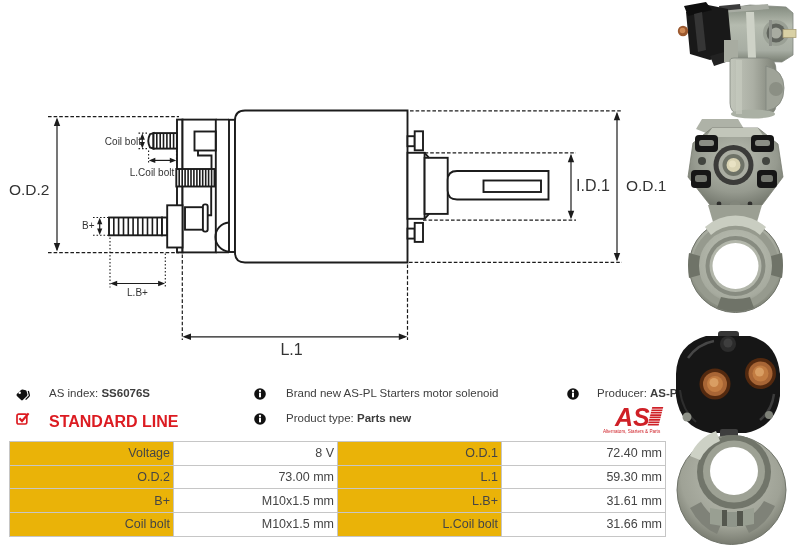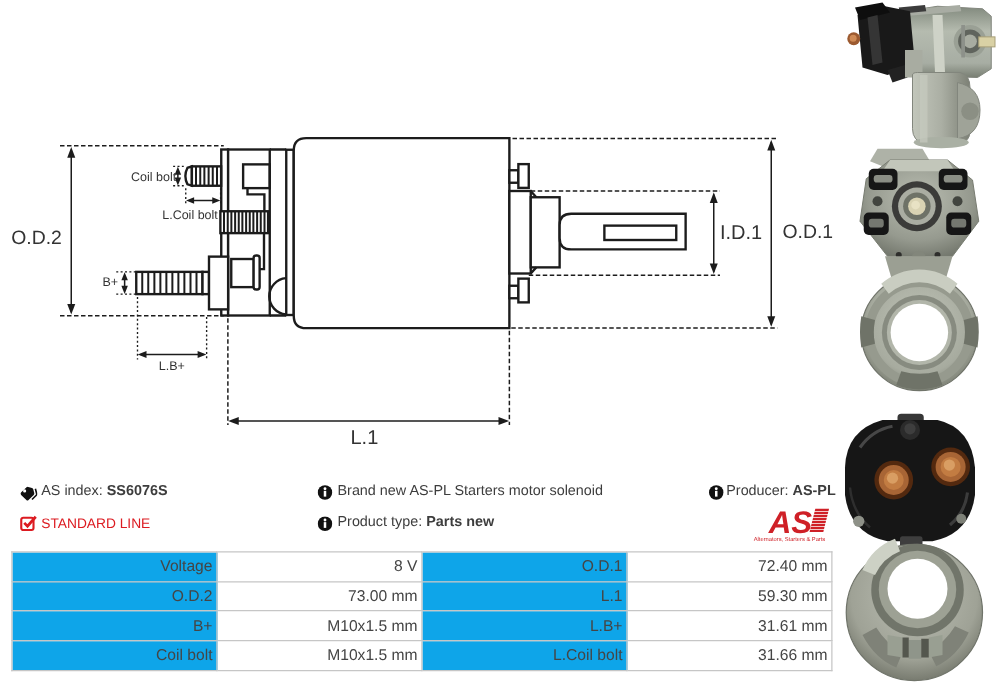--- a/index.html
+++ b/index.html
@@ -1,19 +1,19 @@
 <!DOCTYPE html>
 <html><head><meta charset="utf-8"><style>
 html,body{margin:0;padding:0;}
 body{width:800px;height:546px;background:#fff;font-family:"Liberation Sans",sans-serif;position:relative;overflow:hidden;-webkit-font-smoothing:antialiased;}
 .abs{position:absolute;}
-.info{font-size:11.5px;color:#3d3d3d;white-space:nowrap;}
+.info{font-size:11.5px;color:#3d3d3d;white-space:nowrap;margin-left:16px;}
 .tbl{position:absolute;left:9px;top:441px;border-collapse:collapse;table-layout:fixed;}
 .tbl td{border:1px solid #c6c6c6;height:22.7px;font-size:12.5px;color:#454545;text-align:right;padding:0 3px 0 0;white-space:nowrap;}
-.tbl td.g{background:#0ea5e9;}
+.tbl td.g{background:#eab308;}
 .tbl{border:1px solid #a8a8a8;}
 </style></head><body>
 <svg class="abs" style="left:0;top:0" width="690" height="375" viewBox="0 0 690 375">
 <path d="M48,116.6H179" stroke="#1c1c1c" stroke-width="1.2" fill="none" stroke-dasharray="3.6 2"></path>
 <path d="M48,252.6H179" stroke="#1c1c1c" stroke-width="1.2" fill="none" stroke-dasharray="3.6 2"></path>
 <path d="M57,119.5V249.7" stroke="#1c1c1c" stroke-width="1.2" fill="none"></path>
 <polygon points="57.0,117.6 60.2,126.1 53.8,126.1" fill="#1c1c1c"></polygon>
 <polygon points="57.0,251.6 53.8,243.1 60.2,243.1" fill="#1c1c1c"></polygon>
 <text x="9" y="195" font-size="15.5" fill="#333">O.D.2</text>
 <rect x="177" y="119.6" width="5.5" height="132.8" stroke="#1c1c1c" stroke-width="1.9" fill="white"></rect>
@@ -88,21 +88,21 @@
 <svg class="abs" style="left:16px;top:388.5px" width="14" height="12" viewBox="0 0 14 12">
 <path fill="#111" d="M0.8,5.0 L5.0,0.9 Q5.7,0.3 6.6,0.5 L9.6,1.3 Q10.4,1.5 10.6,2.3 L11.4,5.3 Q11.6,6.2 11.0,6.9 L6.8,11.0 Q6.0,11.8 5.1,11.0 L0.9,6.9 Q0.1,6.1 0.8,5.0 Z"></path>
 <circle cx="3.7" cy="3.7" r="1.25" fill="#fff"></circle>
 <path d="M9.6,10.6 L13.0,7.2 Q13.5,6.6 13.3,5.8 L12.3,2.0" stroke="#111" stroke-width="1.3" fill="none"></path>
 </svg>
 <div class="abs info" style="left:33px;top:386.5px">AS index: <b>SS6076S</b></div>
 <svg class="abs" style="left:16px;top:412px" width="15" height="13" viewBox="0 0 15 13">
 <rect x="1" y="2.2" width="9.8" height="9.8" rx="1.6" fill="none" stroke="#dc1b21" stroke-width="1.7"></rect>
 <path d="M3.4,6.3 L6,9 L12.6,1.4" stroke="#dc1b21" stroke-width="2.2" fill="none"></path>
 </svg>
-<div class="abs info" style="left:33px;top:412.5px;color:#dc1b21;font-weight:normal;font-size:11px">STANDARD LINE</div>
+<div class="abs info" style="left:33px;top:412.5px;color:#dc1b21;font-weight:bold;font-size:16px">STANDARD LINE</div>
 <svg class="abs" style="left:254px;top:388px" width="12" height="12" viewBox="0 0 12 12">
     <circle cx="6" cy="6" r="5.8" fill="#111"></circle>
     <rect x="5" y="4.7" width="2" height="4.6" fill="#fff"></rect>
     <circle cx="6" cy="3" r="1.15" fill="#fff"></circle>
   </svg>
 <div class="abs info" style="left:270px;top:386.5px">Brand new AS-PL Starters motor solenoid</div>
 <svg class="abs" style="left:254px;top:413px" width="12" height="12" viewBox="0 0 12 12">
     <circle cx="6" cy="6" r="5.8" fill="#111"></circle>
     <rect x="5" y="4.7" width="2" height="4.6" fill="#fff"></rect>
     <circle cx="6" cy="3" r="1.15" fill="#fff"></circle>

